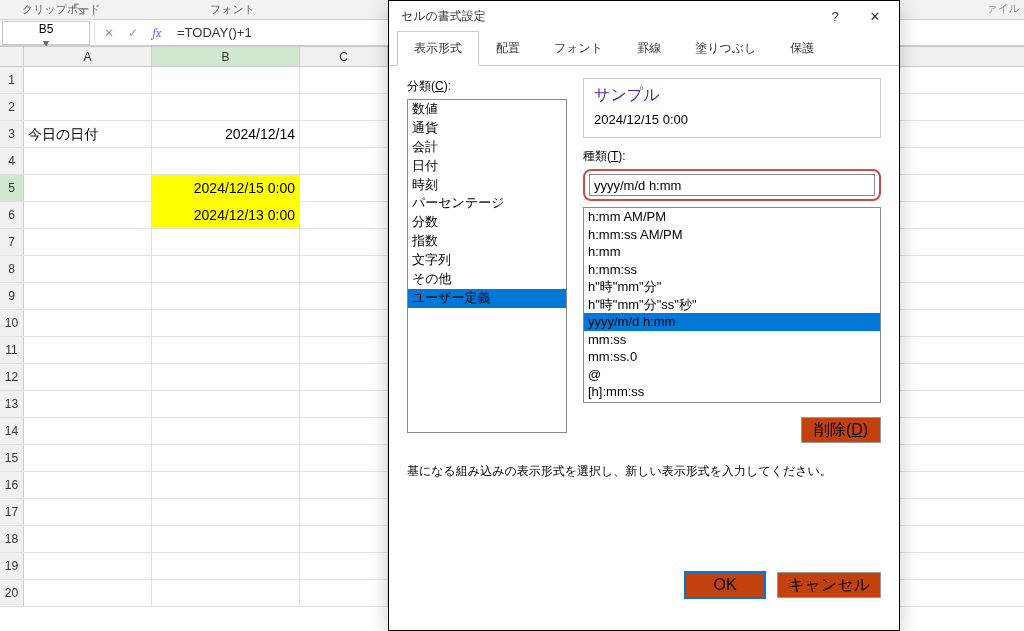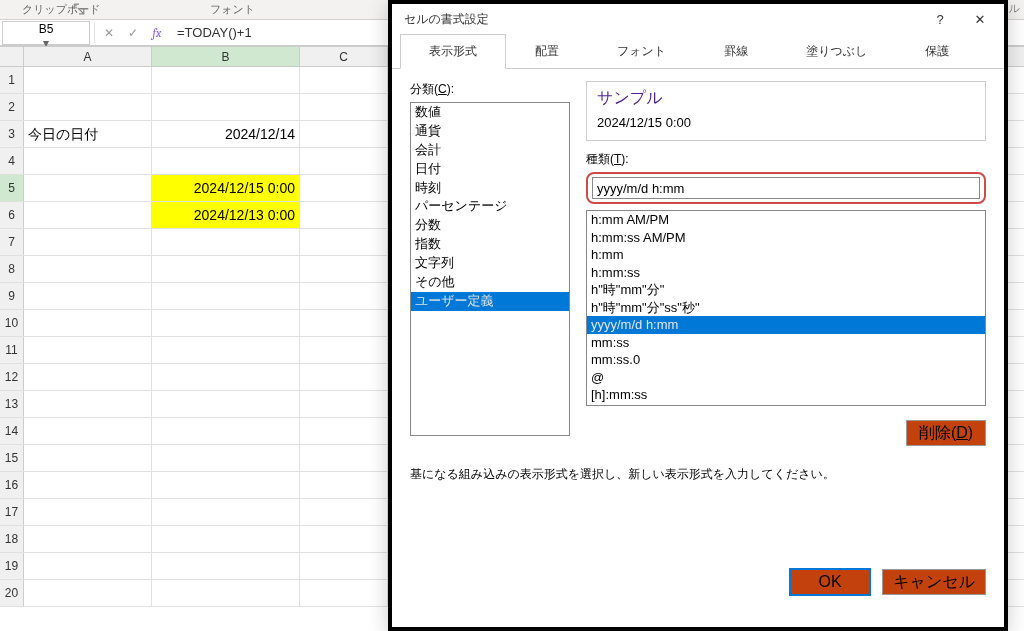--- a/index.html
+++ b/index.html
@@ -131,24 +131,24 @@
     .active-row-h, .active-col-h { background: #d0e8d0 !important; }
     .col-A { width: 128px; }
     .col-B { width: 148px; }
     .col-C { width: 88px; }
 
     
     .dialog {
       position: absolute;
       left: 388px;
       top: 0;
-      width: 620px;
+      width: 512px;
       height: 631px;
       background: #fff;
-      border: 4px solid #000000;
+      border: 1px solid #000000;
       box-shadow: 0 4px 20px rgba(0,0,0,.2);
       display: flex;
       flex-direction: column;
     }
     .dlg-title {
       height: 30px;
       display: flex;
       align-items: center;
       padding: 0 4px 0 12px;
       font-size: 12px;
@@ -165,21 +165,21 @@
       color: #333;
       cursor: pointer;
     }
 
     .tabs {
       display: flex;
       border-bottom: 1px solid #ccc;
       padding: 0 8px;
     }
     .tab {
-      padding: 8px 28px;
+      padding: 8px 16px;
       font-size: 12px;
       color: #333;
       cursor: pointer;
       border: 1px solid transparent;
       border-bottom: none;
       margin-bottom: -1px;
     }
     .tab.active {
       border-color: #ccc;
       background: #fff;
@@ -212,21 +212,21 @@
       font-size: 13px;
     }
     .cat-list { height: 334px; }
     .list-item {
       padding: 1px 4px;
       cursor: pointer;
       line-height: 1.3;
     }
     .list-item.selected {
       background: #0078d7;
-      color: #e5e5e5;
+      color: #000000;
     }
 
     .right-col { flex: 1; }
     .sample-box {
       border: 1px solid #ccc;
       padding: 6px 10px 10px;
       margin-bottom: 10px;
     }
     .sample-lbl { font-size: 16px; color: #4c1d95; }
     .sample-val { font-size: 13px; margin-top: 6px; }

